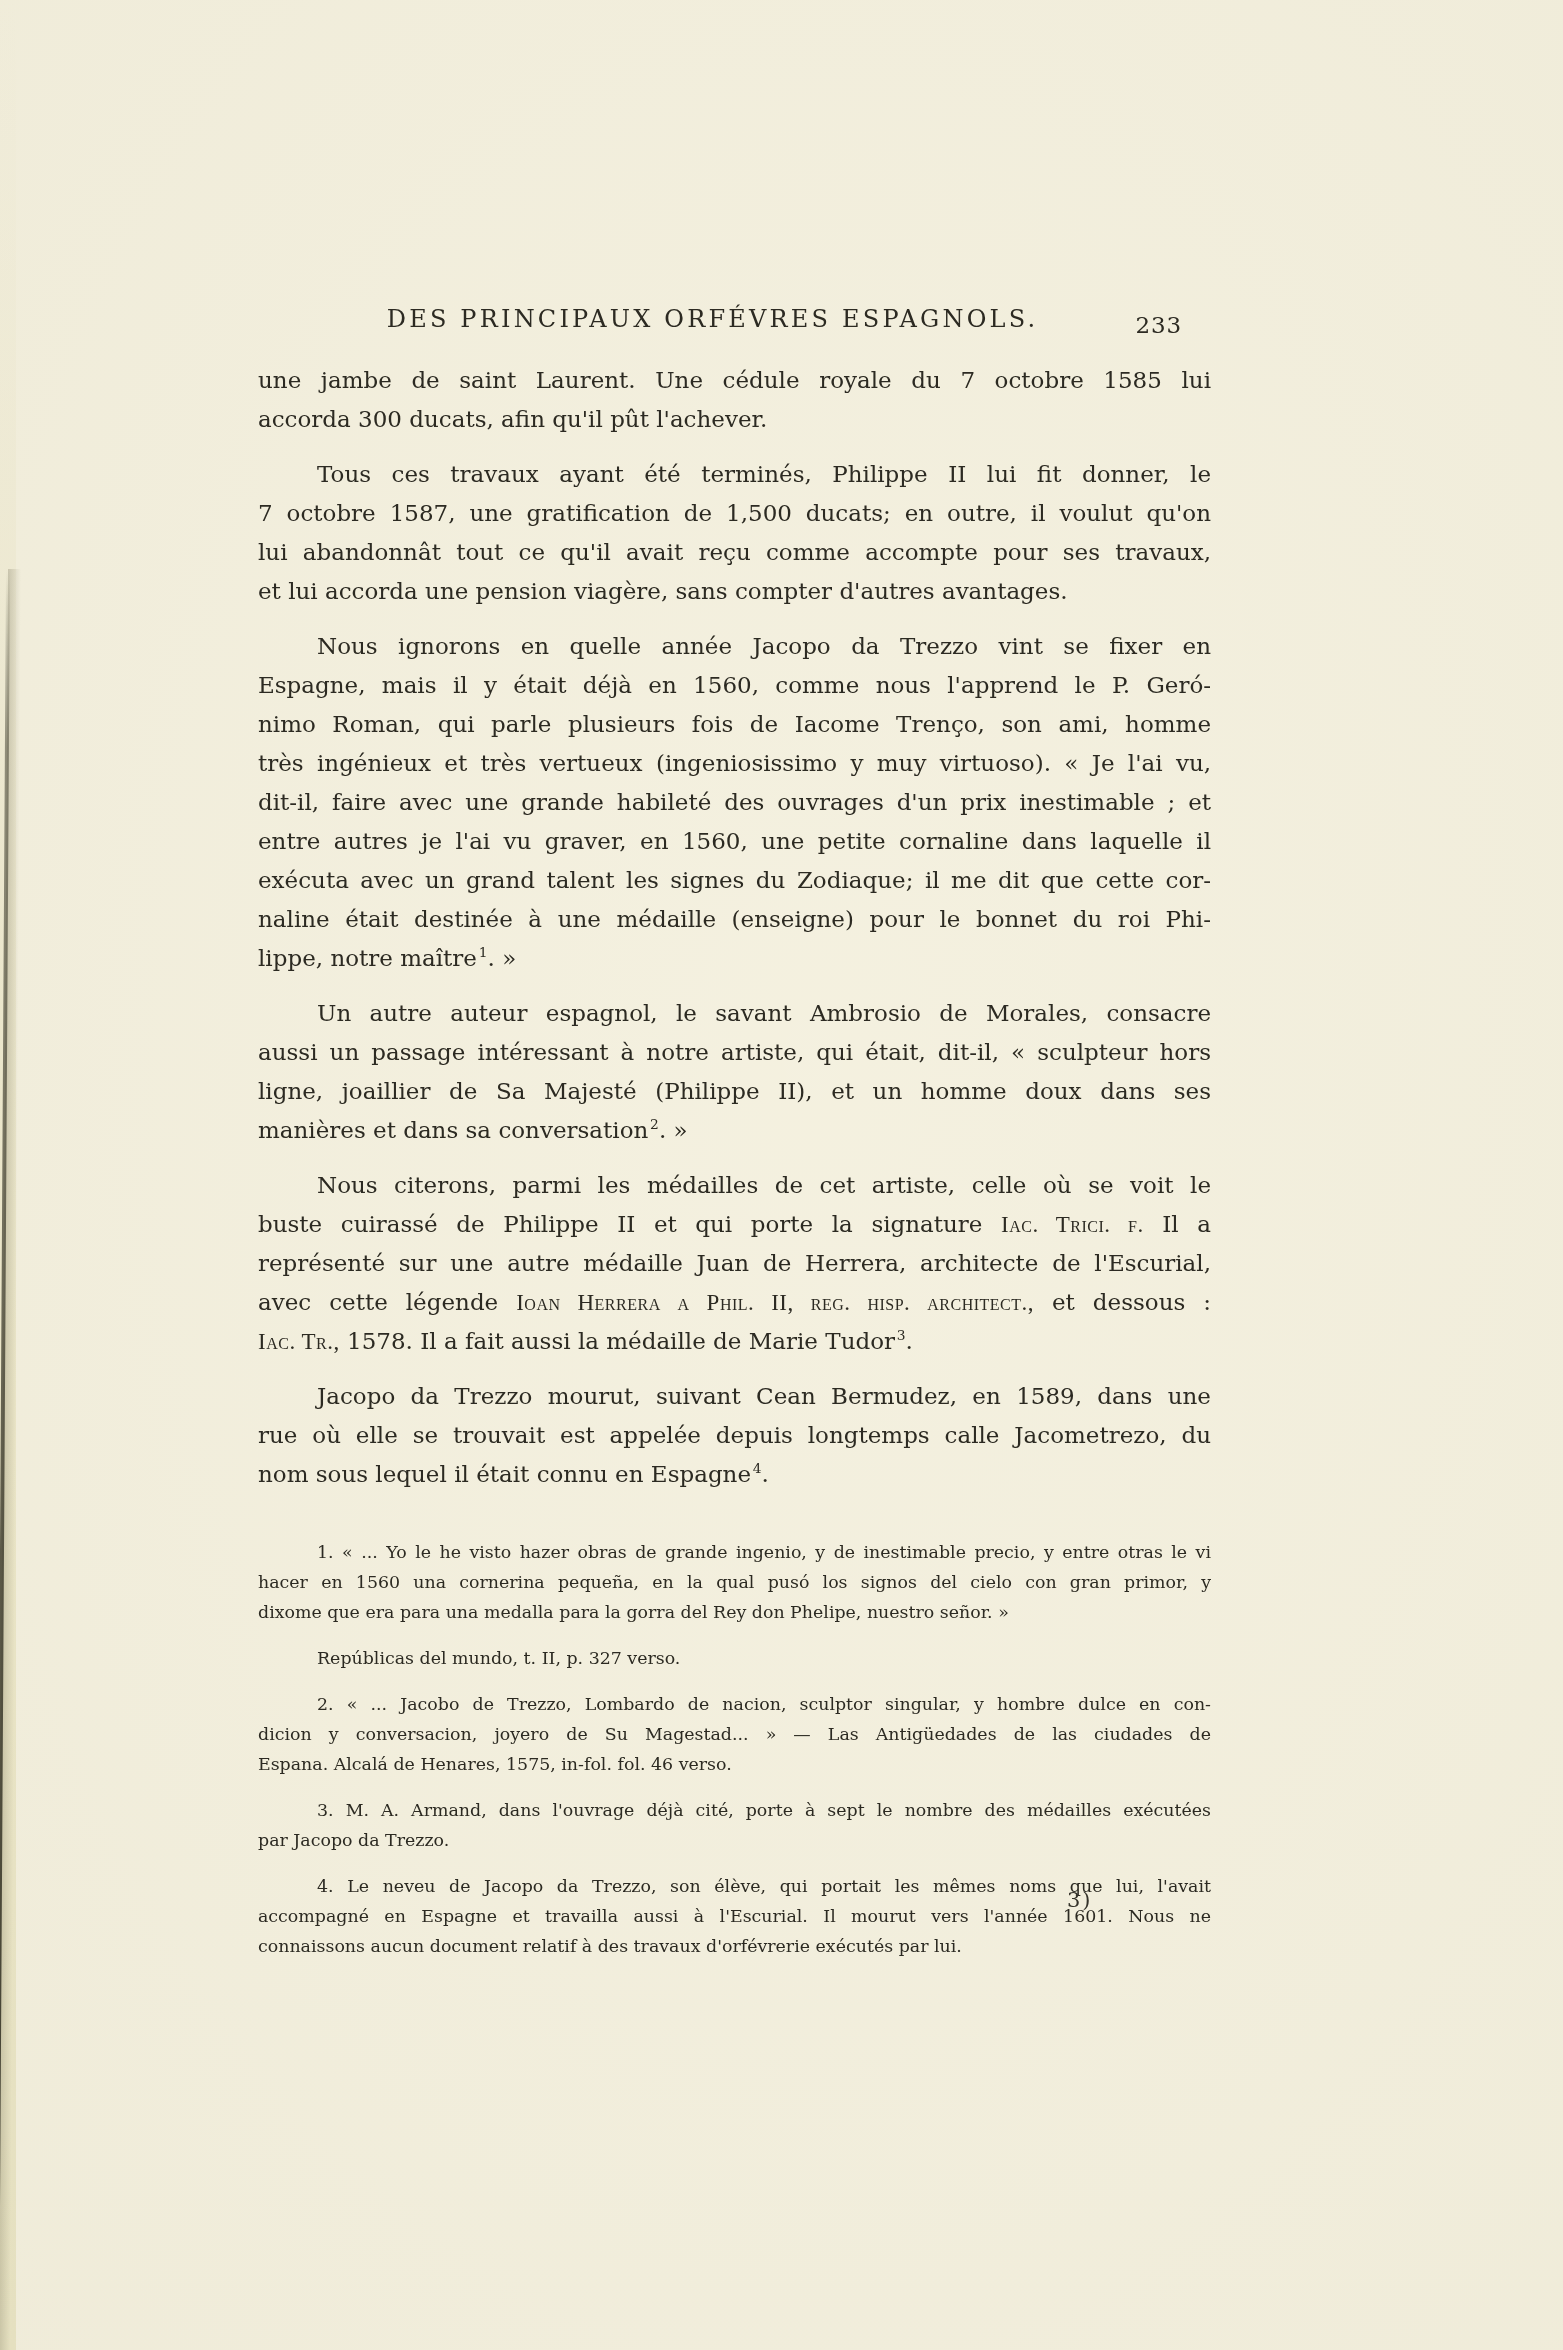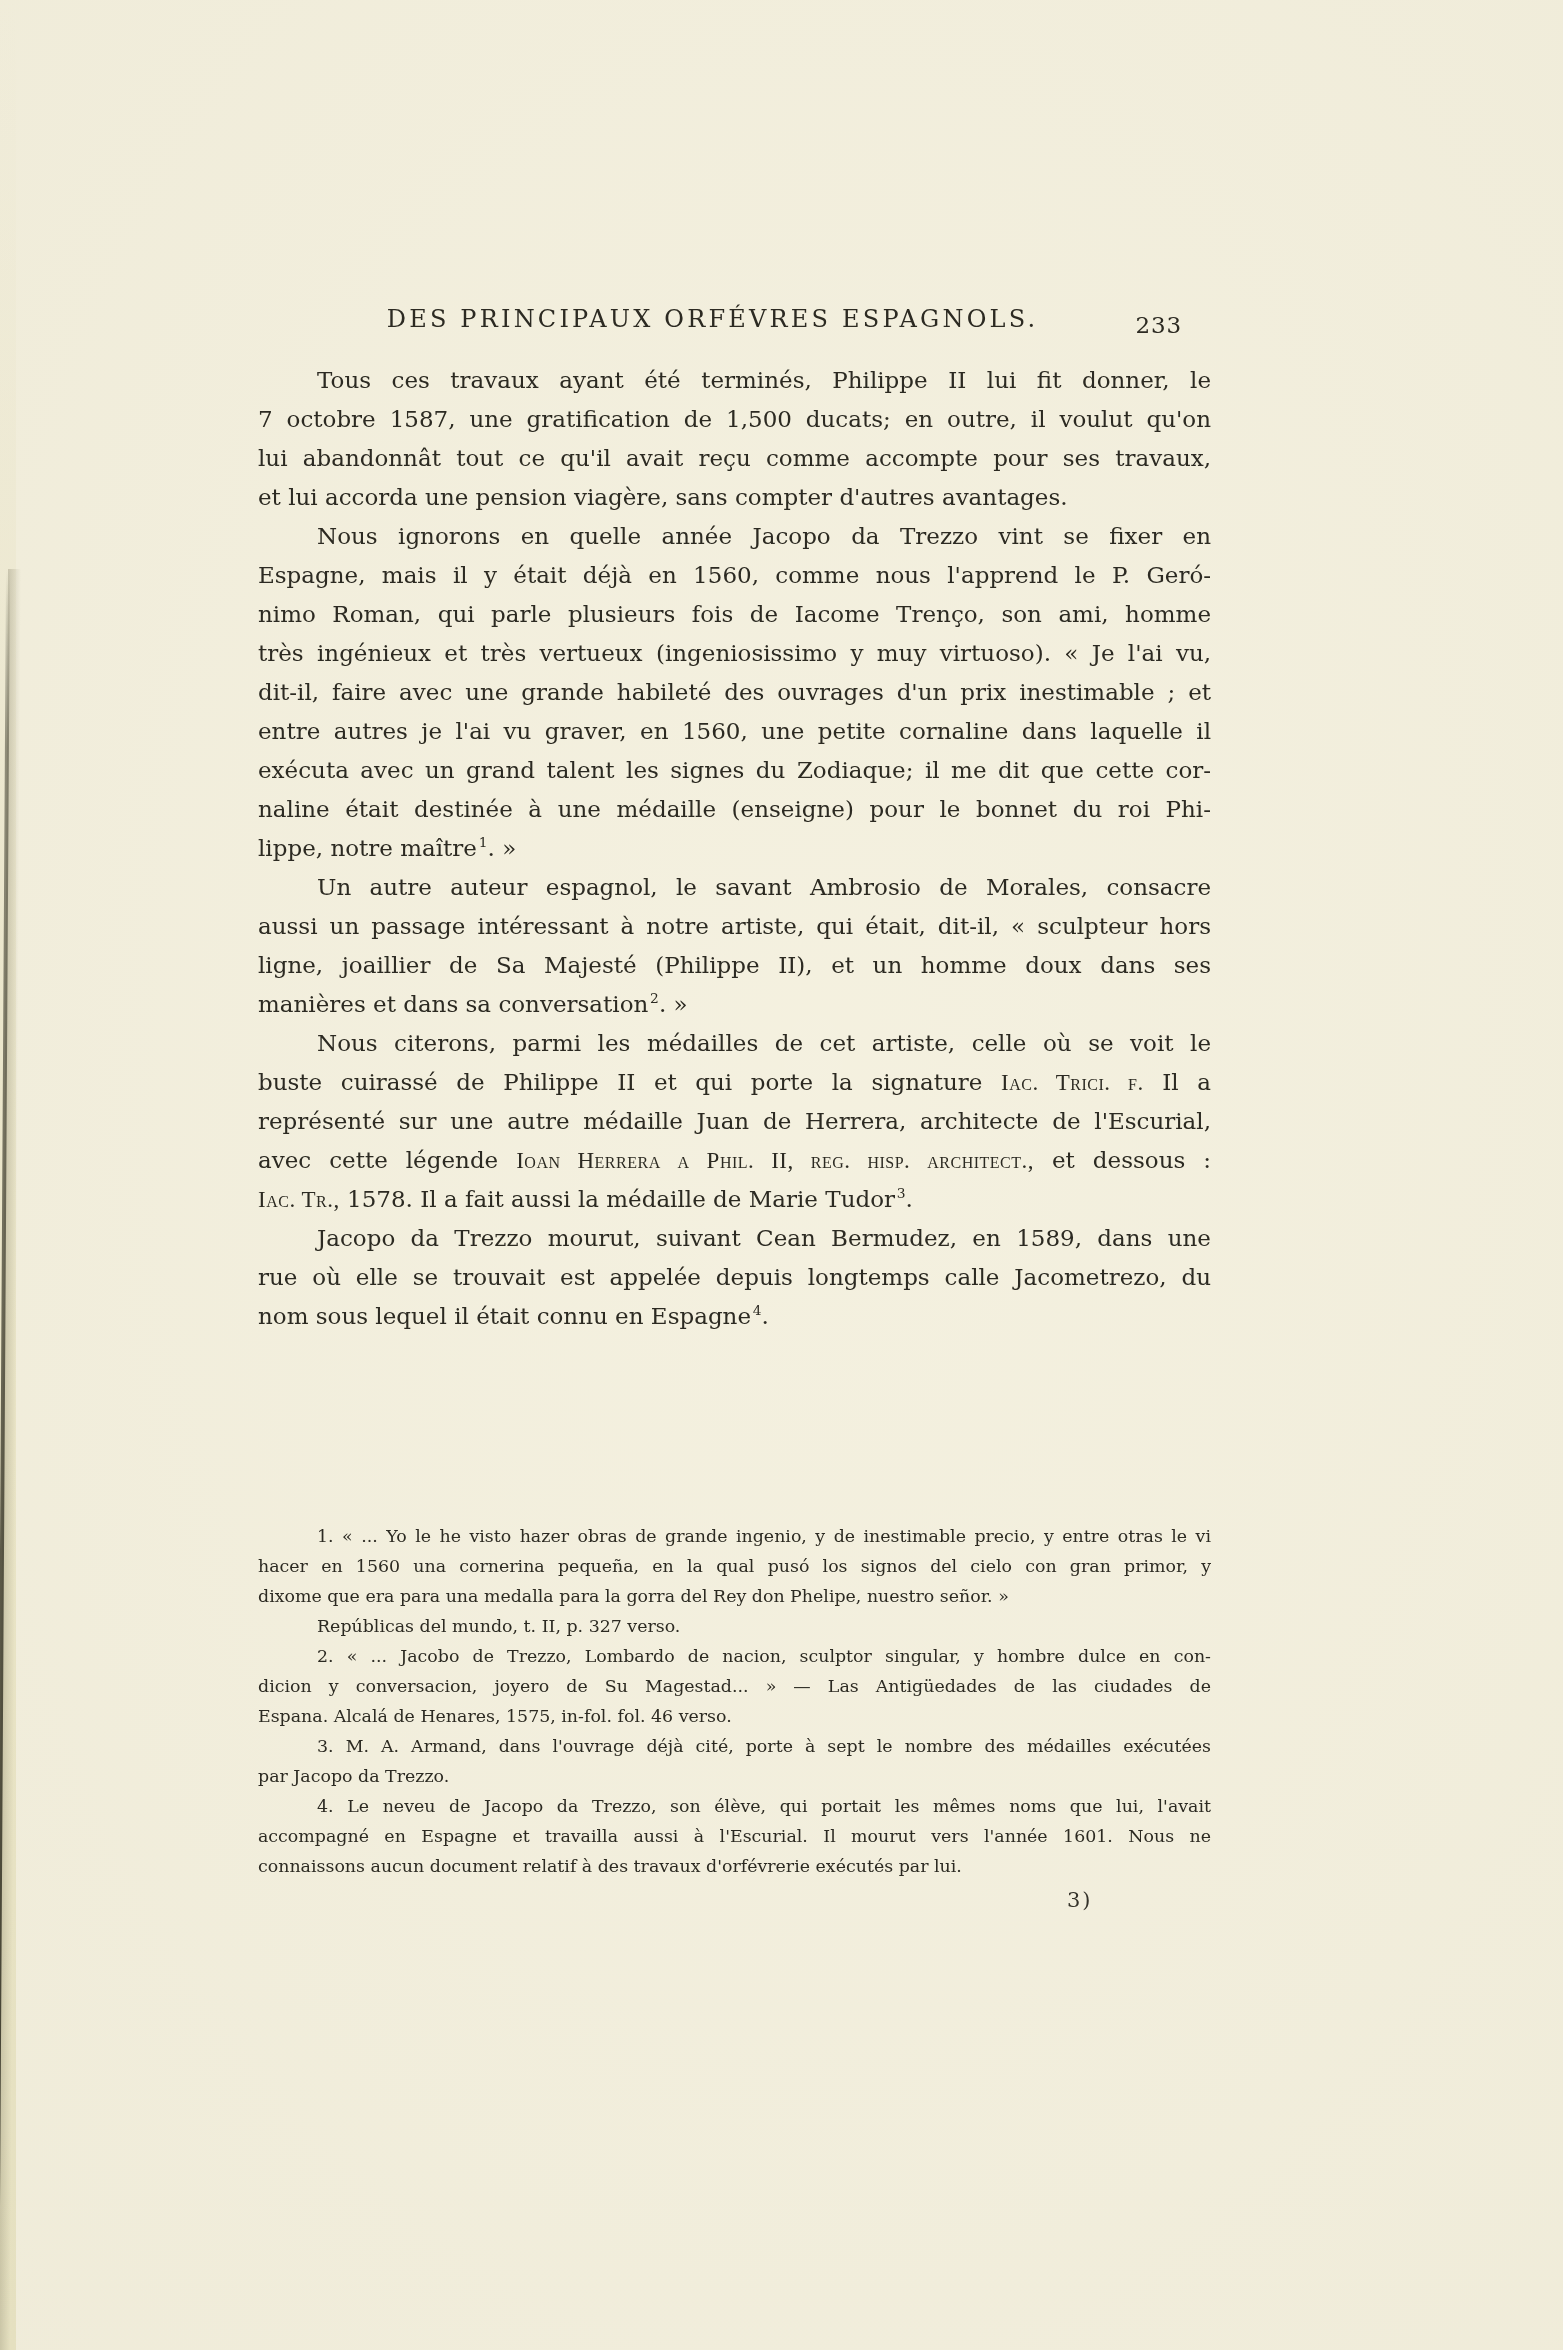--- a/index.html
+++ b/index.html
@@ -70,21 +70,21 @@
   }
   .line{
     text-align:justify;
     text-align-last:justify;
     text-justify:inter-word;
     white-space:normal;
     height:39px;
   }
   .footnotes .line{height:30px;}
   .line.last{text-align-last:left;}
-  .line.ind{text-indent:59px;}
+  .line.ind{text-indent:59px;margin-top:16px;}
   .i{}
   .sc{font-variant:small-caps;letter-spacing:0.5px;font-family:Liberation Serif, serif;}
   .sup{font-size:.6em;vertical-align:super;line-height:0;margin-left:1.8px;}
   .sig{
     position:absolute;top:1888px;left:809px;
     font-size:21px;letter-spacing:1.8px;
     color:#35332a;
   }
 </style>
 </head>
@@ -96,20 +96,24 @@
   <div class="edge-line"></div>
 
   <div class="column">
 
     <div class="running-header">
       <span class="rh-title">DES PRINCIPAUX ORFÉVRES ESPAGNOLS.</span>
       <span class="rh-page">233</span>
     </div>
 
     <div class="body-text" id="body-text">
+        <div>
+          <div class="line"><span>une jambe de saint Laurent. Une cédule royale du 7 octobre 1585 lui</span></div>
+          <div class="line last"><span>accorda 300 ducats, afin qu'il pût l'achever.</span></div>
+        </div>
         <div>
           <div class="line ind"><span>Tous ces travaux ayant été terminés, Philippe II lui fit donner, le</span></div>
           <div class="line"><span>7 octobre 1587, une gratification de 1,500 ducats; en outre, il voulut qu'on</span></div>
           <div class="line"><span>lui abandonnât tout ce qu'il avait reçu comme accompte pour ses travaux,</span></div>
           <div class="line last"><span>et lui accorda une pension viagère, sans compter d'autres avantages.</span></div>
         </div>
         <div>
           <div class="line ind"><span>Nous ignorons en quelle année </span><span class="i">Jacopo da Trezzo</span><span> vint se fixer en</span></div>
           <div class="line"><span>Espagne, mais il y était déjà en 1560, comme nous l'apprend le P. Geró-</span></div>
           <div class="line"><span>nimo Roman, qui parle plusieurs fois de </span><span class="i">Iacome Trenço,</span><span> son ami, homme</span></div>

